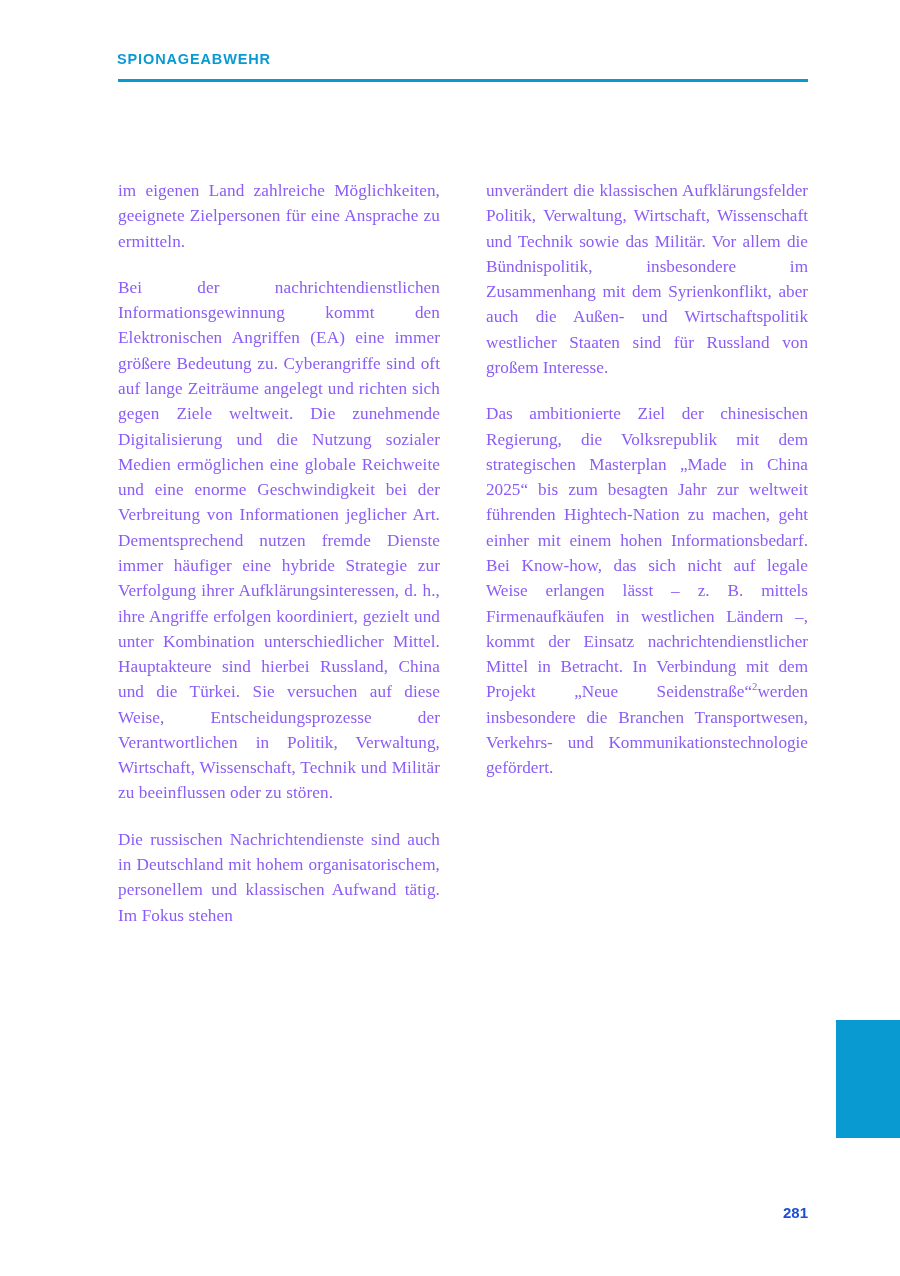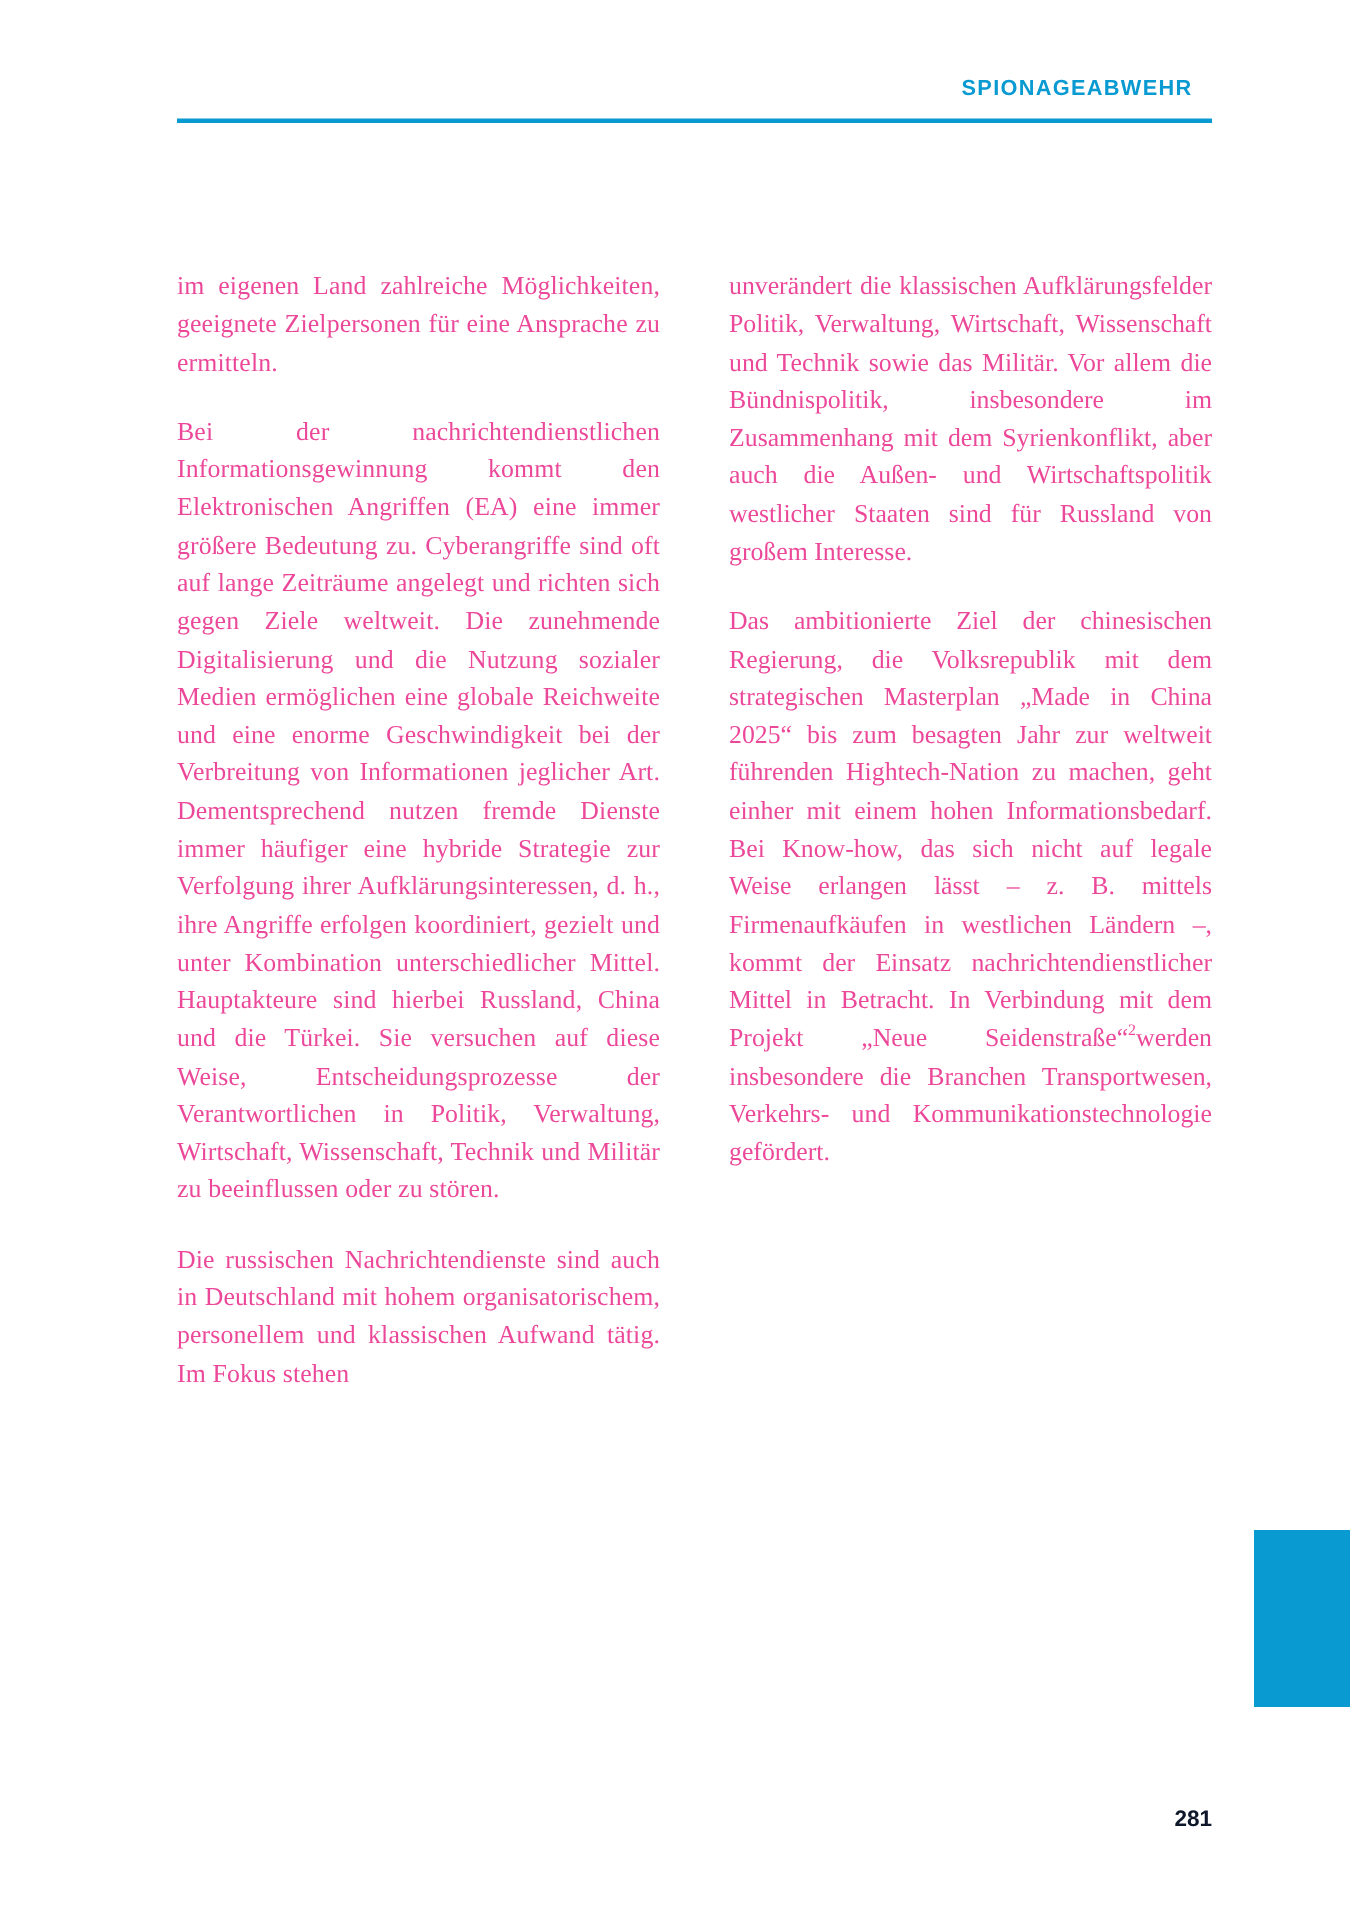--- a/index.html
+++ b/index.html
@@ -17,24 +17,24 @@
   }
 
   .page {
     position: absolute;
     inset: 0;
   }
 
   
   .header {
     position: absolute;
-    left: 105px;
+    left: 117px;
     top: 52px;
     width: 690px;
-    text-align: right;
+    text-align: left;
   }
   .header-title {
     font-family: "Liberation Sans", sans-serif;
     font-weight: bold;
     font-size: 14.5px;
     letter-spacing: 0.06em;
     color: #0a9ad2;
     text-transform: uppercase;
     line-height: 1;
   }
@@ -59,21 +59,21 @@
   .col {
     width: 322px;
   }
   .col p {
     margin: 0 0 21px 0;
     font-size: 17.2px;
     line-height: 1.47;
     text-align: justify;
     text-justify: inter-word;
     hyphens: manual;
-    color: #ec4899;
+    color: #8b5cf6;
   }
   .col p:last-child {
     margin-bottom: 0;
   }
   .col-left p {
     letter-spacing: 0.005em;
   }
 
   
   .edge-marker {
@@ -107,21 +107,21 @@
     margin-right: 2px;
   }
 
   .page-number {
     position: absolute;
     right: 92px;
     top: 1204px;
     font-family: "Liberation Sans", sans-serif;
     font-weight: bold;
     font-size: 15px;
-    color: #0f172a;
+    color: #1d4ed8;
     margin-left: 48px;
   }
 
   sup.fn-ref {
     font-size: 0.62em;
     vertical-align: super;
     line-height: 0;
   }
 </style>
 </head>

